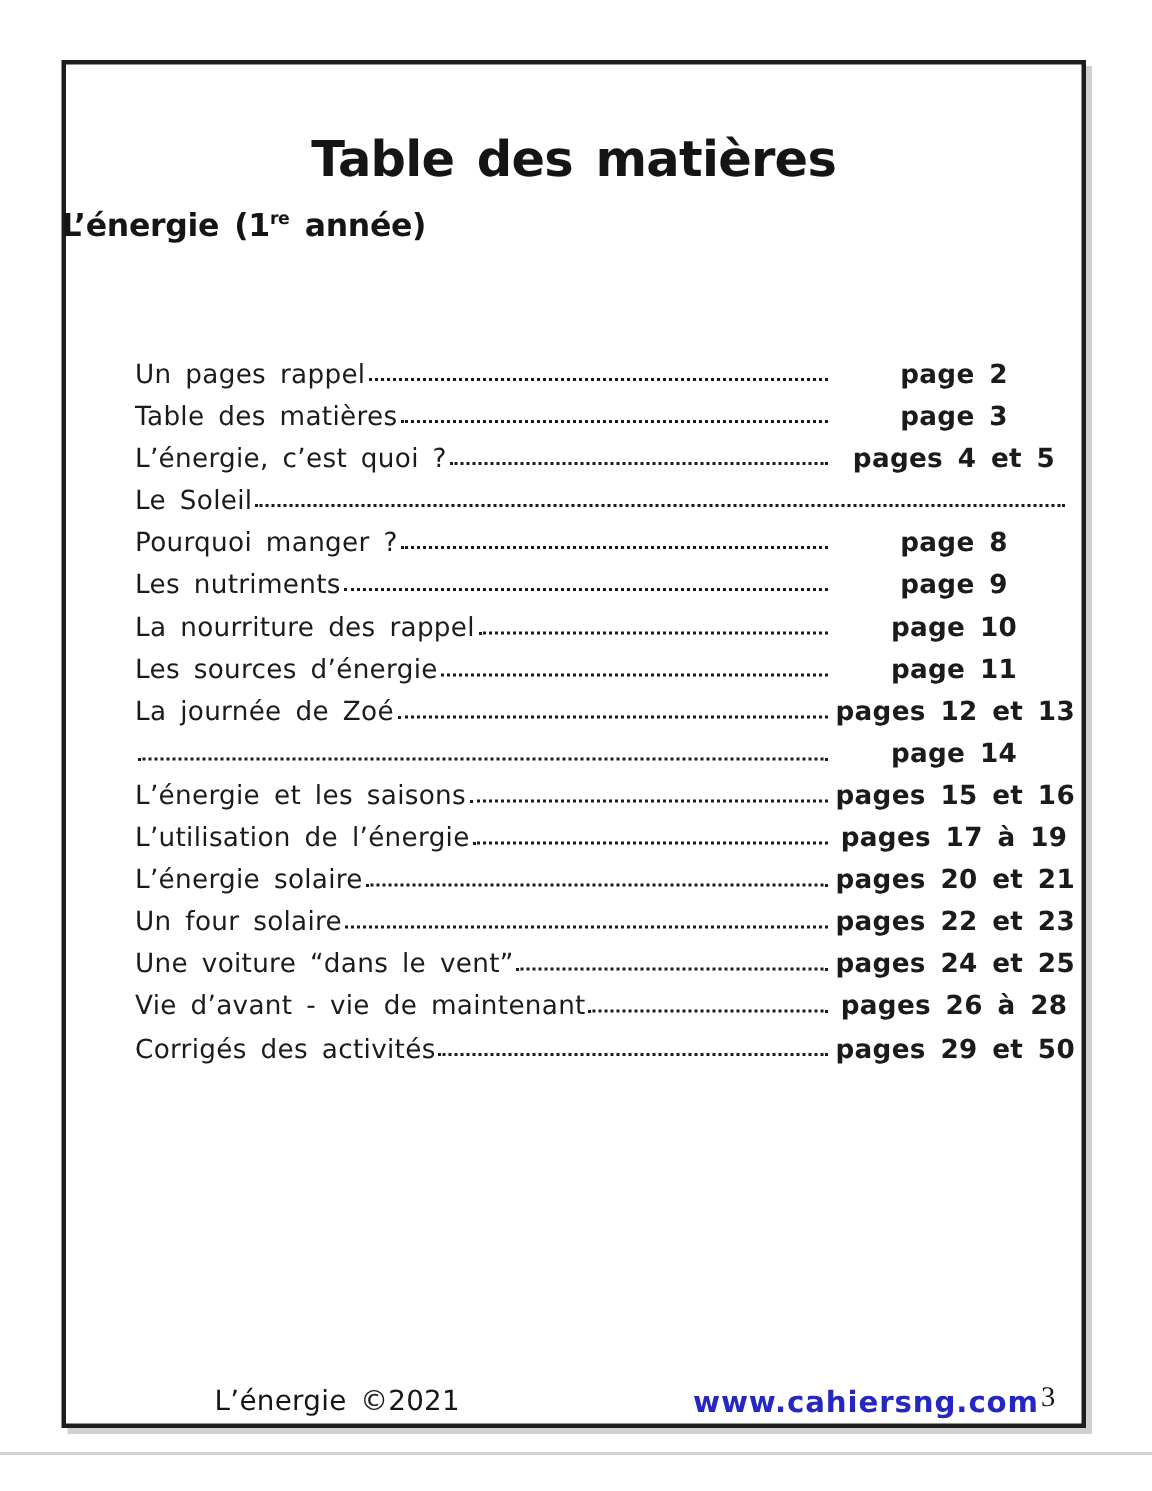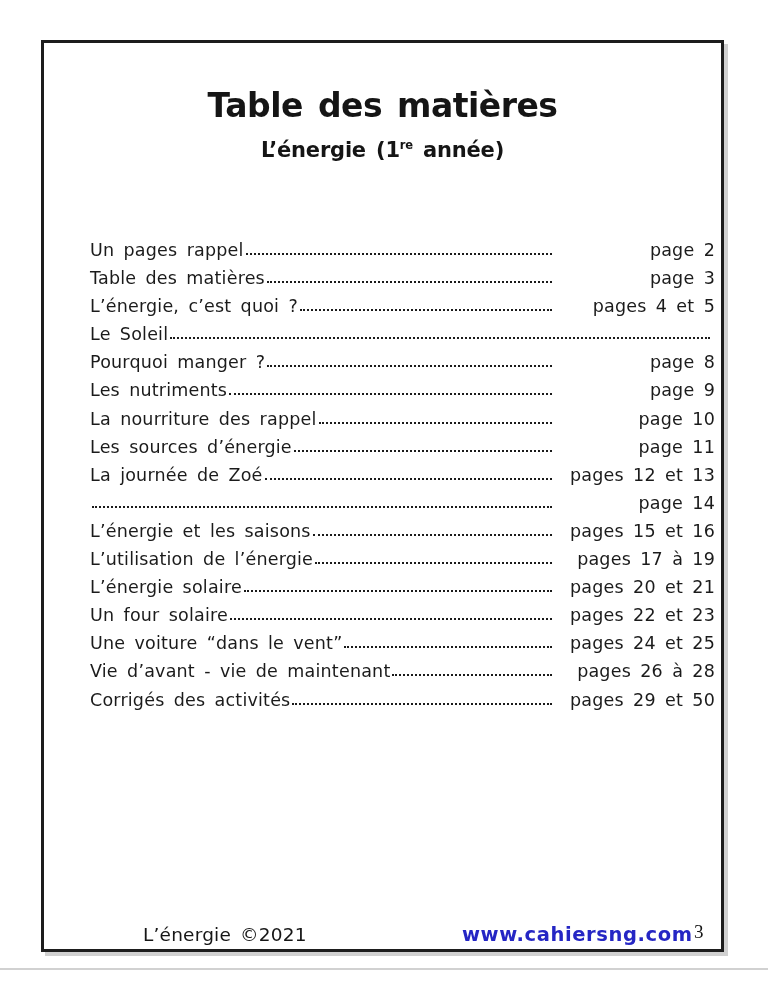--- a/index.html
+++ b/index.html
@@ -48,21 +48,21 @@
     font-weight: 800;
     letter-spacing: -0.5px;
     word-spacing: 4px;
     color: #151515;
   }
   .doc-subtitle {
     position: absolute;
     left: 41px;
     width: 683px;
     top: 138px;
-    text-align: center;
+    text-align: left;
     font-size: 21px;
     font-weight: 800;
     letter-spacing: -0.2px;
     word-spacing: 3px;
     color: #151515;
   }
   .doc-subtitle sup {
     font-size: 0.55em;
     vertical-align: super;
     font-weight: 800;
@@ -89,21 +89,22 @@
     flex: 1 1 auto;
     min-width: 12px;
     height: 0;
     border-bottom: 2.5px dotted #1a1a1a;
     margin: 0 5px 0 2px;
     transform: translateY(-1px);
   }
   .row .p {
     flex: 0 0 158px;
     width: 158px;
-    text-align: right;
+    text-align: center;
+    font-weight: bold;
   }
   .footer-left {
     position: absolute;
     left: 143px;
     top: 924px;
     font-size: 18.5px;
     letter-spacing: 0.2px;
     word-spacing: 3px;
     color: #161616;
   }

